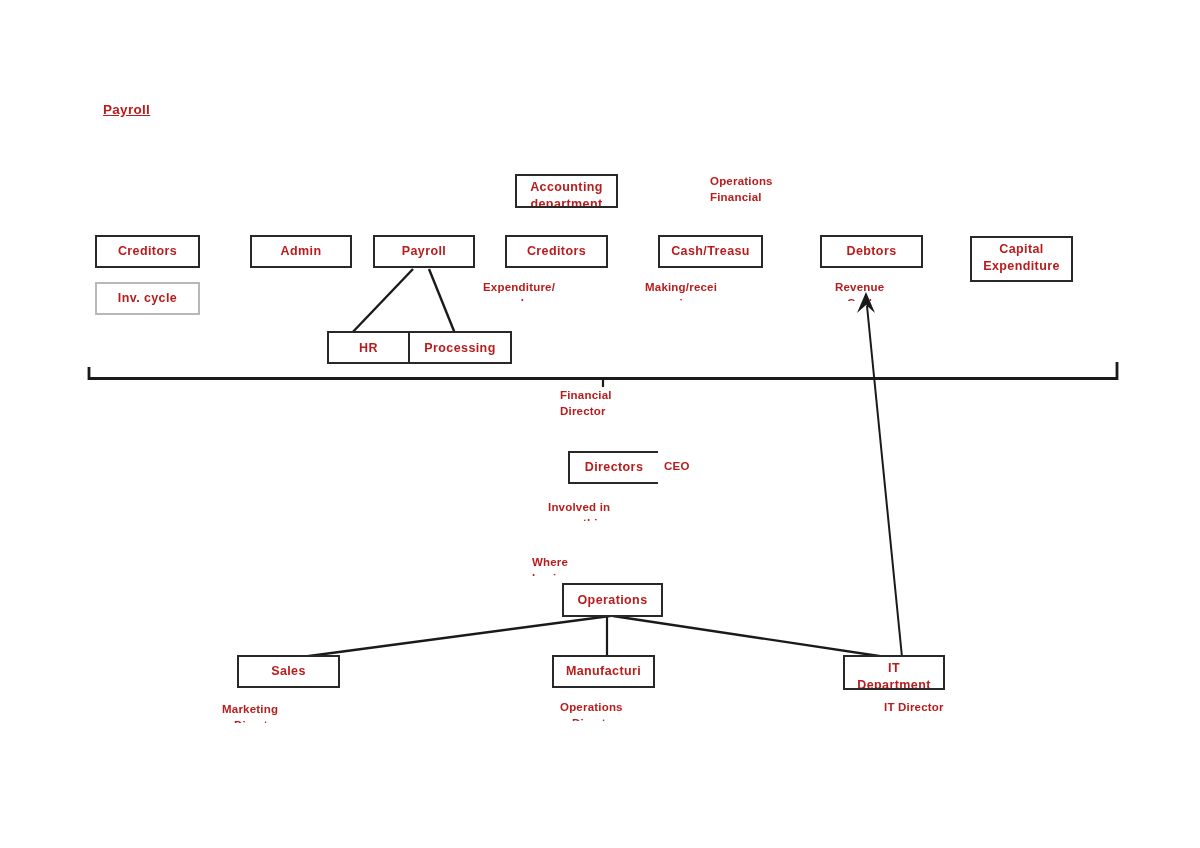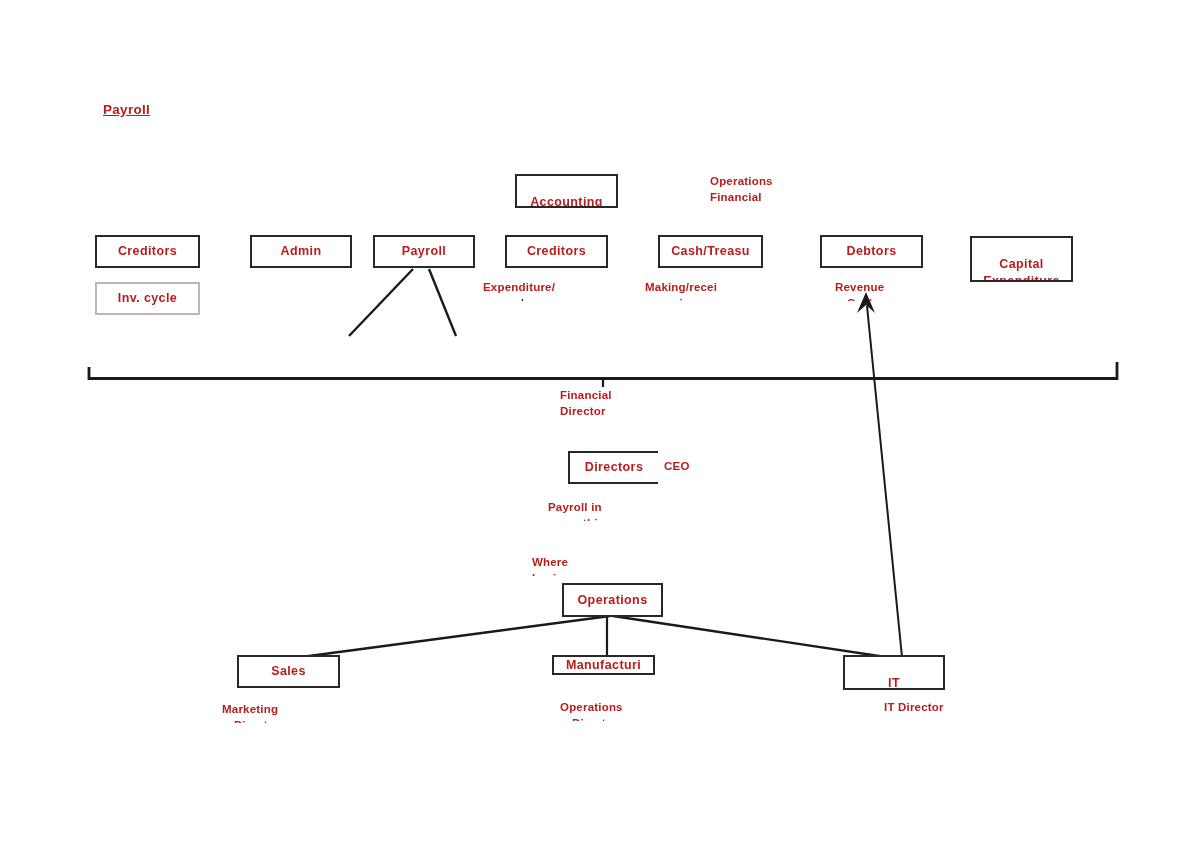--- a/index.html
+++ b/index.html
@@ -14,21 +14,21 @@
     text-decoration:underline;letter-spacing:0.3px;
   }
   .box{
     position:absolute;background:#fff;border:2px solid #282828;box-sizing:border-box;
     display:flex;align-items:center;justify-content:center;
     font-weight:bold;font-size:12.5px;letter-spacing:0.4px;line-height:15px;
     text-align:center;
   }
   .box.muted{border-color:#b8b8b8;}
   .box.open-right{border-right:none;}
-  .box.clip2{flex-direction:column;justify-content:flex-start;overflow:hidden;padding-top:18px;line-height:17px;}
+  .box.clip2{flex-direction:column;justify-content:flex-start;overflow:hidden;padding-top:3px;line-height:17px;}
   .duo{position:absolute;display:flex;box-sizing:border-box;}
   .duo .cell{
     background:#fff;border:2px solid #282828;box-sizing:border-box;
     display:flex;align-items:center;justify-content:center;
     font-weight:bold;font-size:12.5px;letter-spacing:0.4px;
   }
   .duo .cell + .cell{border-left:none;}
   .ann{
     position:absolute;font-weight:bold;font-size:11.5px;line-height:16px;
     letter-spacing:0.2px;white-space:nowrap;
@@ -104,49 +104,57 @@
   </div>
   <div class="ann clip" style="left:645px;top:279px;">
     <span>Making/recei</span>
     <span class="ind" style="padding-left:28px;">ving</span>
   </div>
   <div class="ann clip" style="left:835px;top:279px;">
     <span>Revenue</span>
     <span class="ind">Cycle</span>
   </div>
 
+  <div class="duo" style="left:327px;top:331px;height:33px;">
+    <div class="cell" style="width:83px;">
+      <span>HR</span>
+    </div>
+    <div class="cell" style="width:102px;">
+      <span>Processing</span>
+    </div>
+  </div>
 
   <div class="ann" style="left:560px;top:387px;">
     <span>Financial</span><br>
     <span>Director</span>
   </div>
 
   <div class="box open-right" style="left:568px;top:451px;width:90px;height:33px;">
     <span>Directors</span>
   </div>
   <div class="ann" style="left:664px;top:458px;">
     <span>CEO</span>
   </div>
   <div class="ann clip" style="left:548px;top:499px;">
-    <span>Payroll in</span>
+    <span>Involved in</span>
     <span class="ind" style="padding-left:4px;">everything</span>
   </div>
 
   <div class="ann clip" style="left:532px;top:554px;">
     <span>Where</span>
     <span class="ind" style="padding-left:0;">business</span>
   </div>
   <div class="box" style="left:562px;top:583px;width:101px;height:34px;">
     <span>Operations</span>
   </div>
 
   <div class="box" style="left:237px;top:655px;width:103px;height:33px;">
     <span>Sales</span>
   </div>
-  <div class="box" style="left:552px;top:655px;width:103px;height:20px;">
+  <div class="box" style="left:552px;top:655px;width:103px;height:33px;">
     <span>Manufacturi</span>
   </div>
   <div class="box clip2" style="left:843px;top:655px;width:102px;height:35px;">
     <span>IT</span>
     <span>Department</span>
   </div>
 
   <div class="ann clip" style="left:222px;top:701px;">
     <span>Marketing</span>
     <span class="ind">Director</span>

